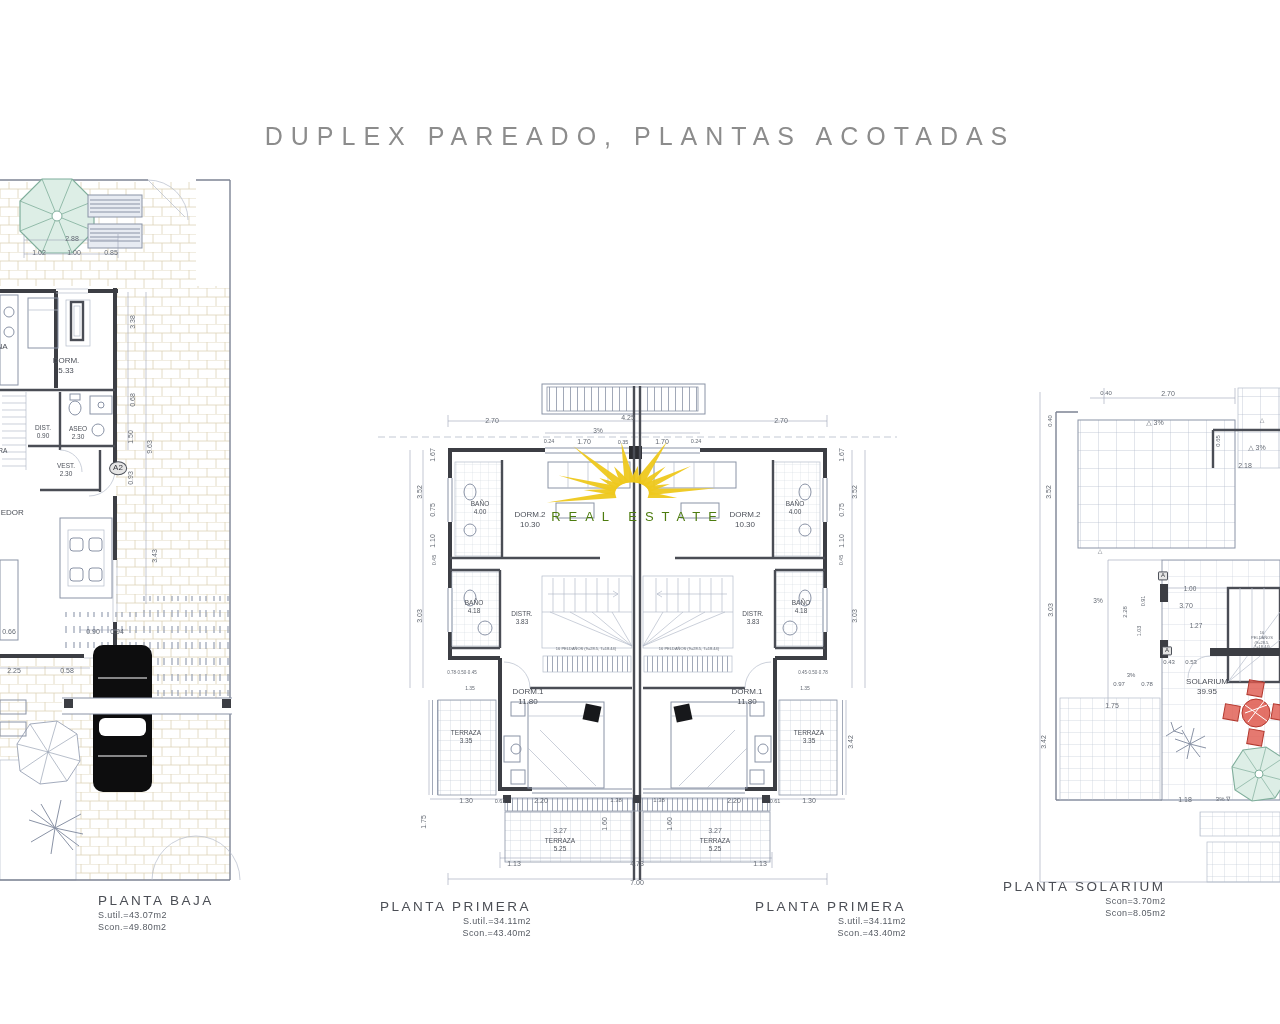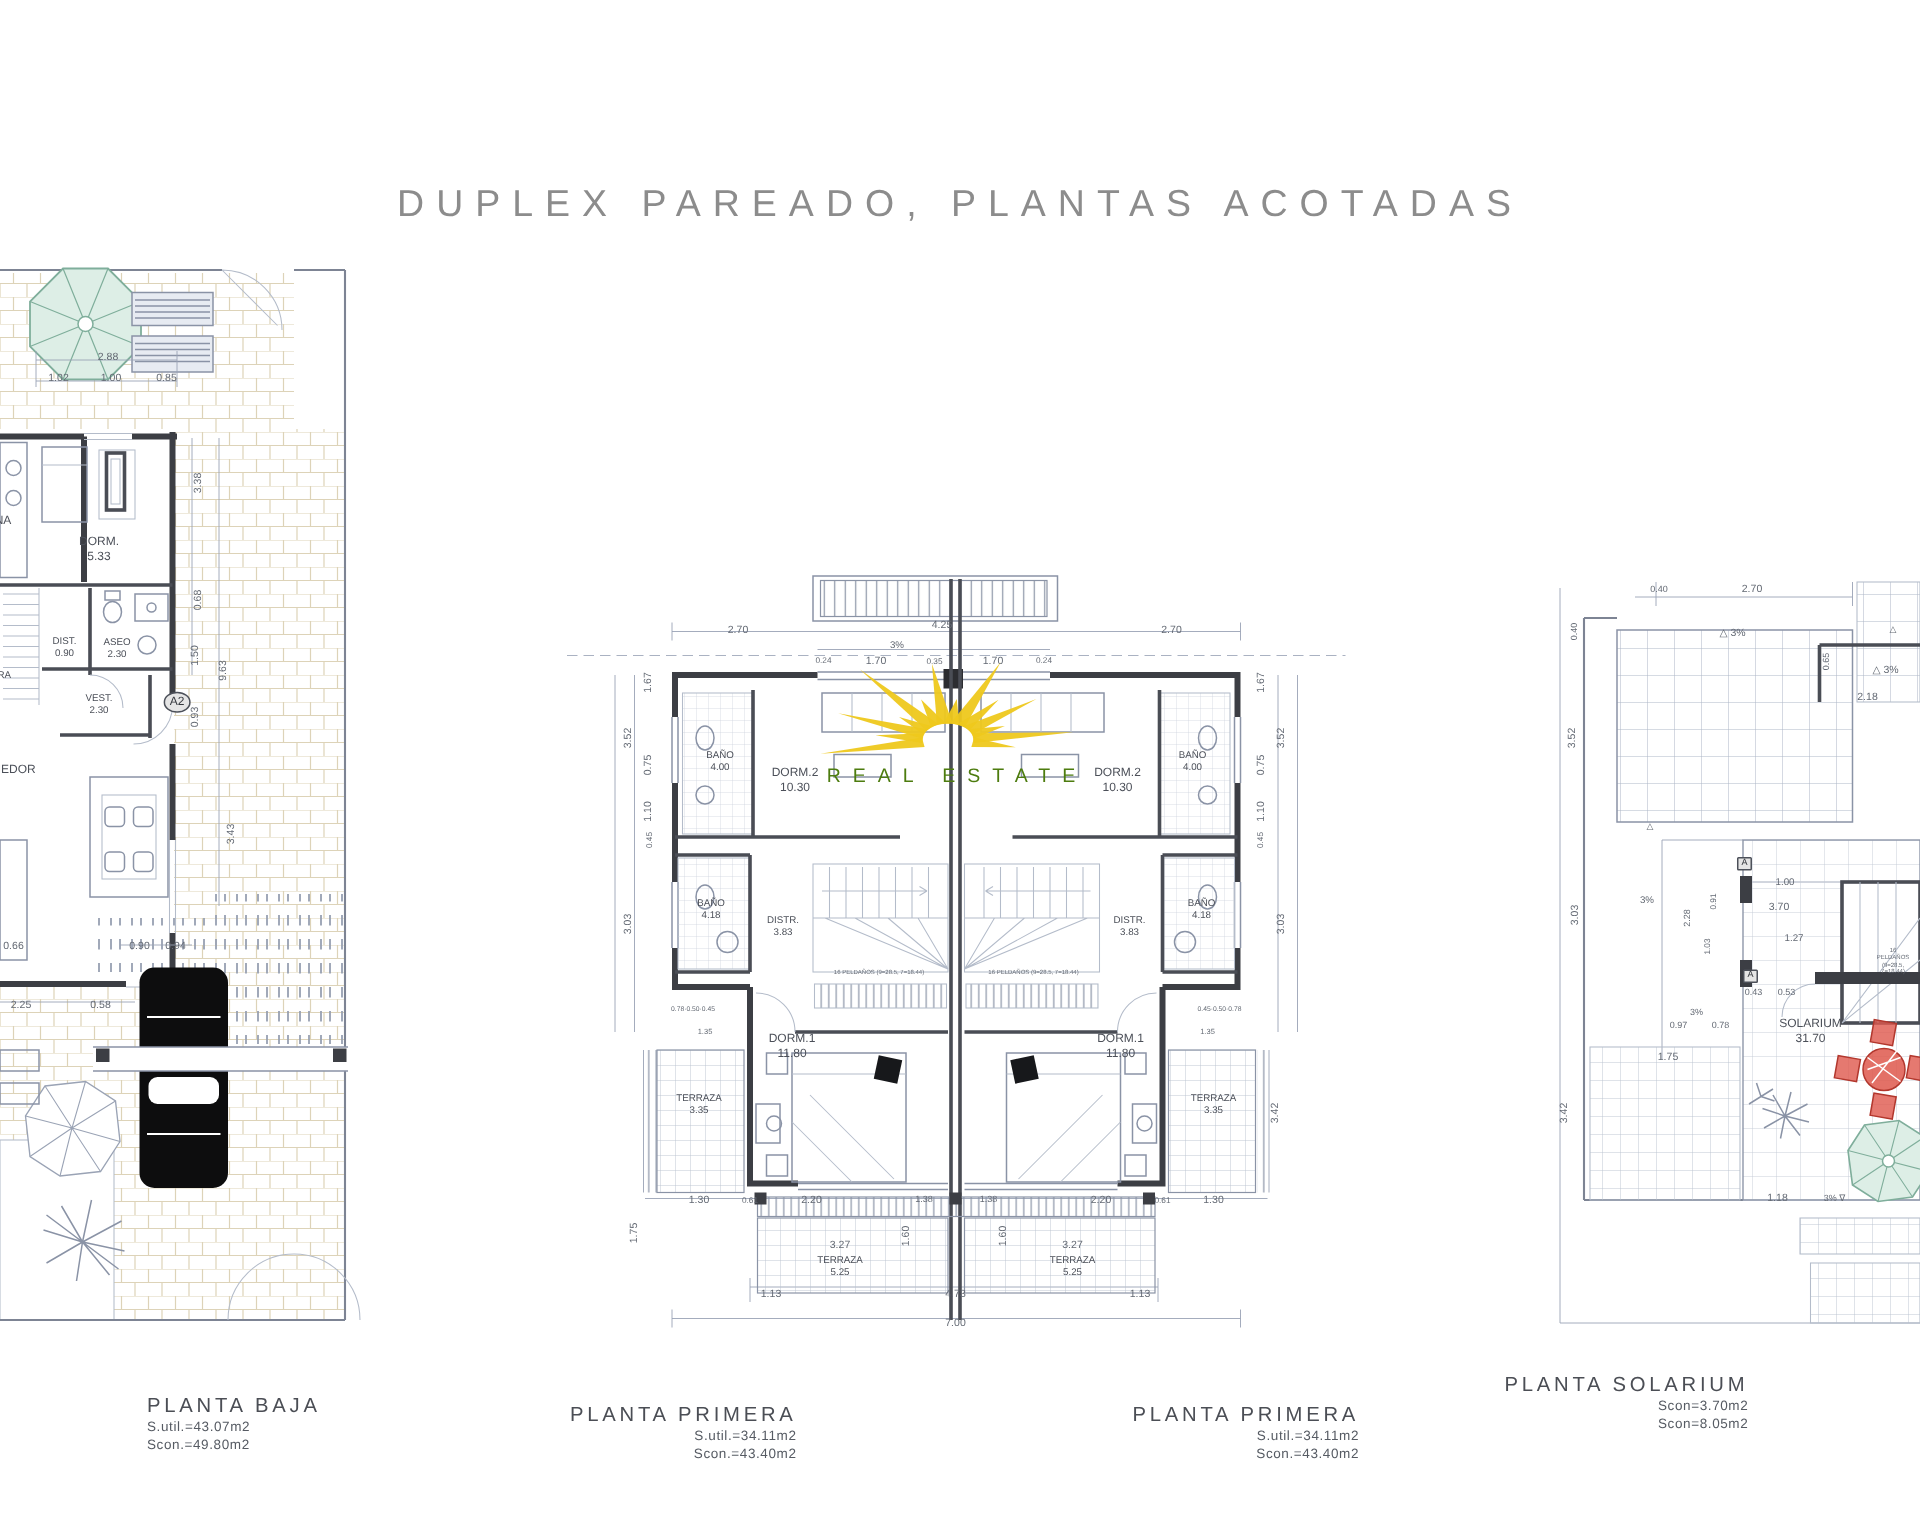--- a/index.html
+++ b/index.html
@@ -23,21 +23,21 @@
   
   .lbl{
     position:absolute;transform:translate(-50%,-50%);
     font-size:7px;color:#646a74;white-space:pre-line;text-align:center;line-height:1.2;
     pointer-events:none;
   }
   .lbl.v{transform:translate(-50%,-50%) rotate(-90deg);}
   .lbl.room{font-size:8px;color:#4c5059;}
   .lbl.badge{border:1px solid #4c5059;border-radius:50%;padding:1px 3px;background:#e5e5e5;font-size:8px;color:#34373d;}
   .lbl.sq{border-radius:1px;font-size:6px;padding:0 2px;}
-  .plan-name{position:absolute;color:#4b4e55;margin-top:36px;}
+  .plan-name{position:absolute;color:#4b4e55;}
   .pn-title{font-size:13.5px;letter-spacing:2.5px;white-space:nowrap;color:#4b4e55;}
   .pn-val{font-size:9px;color:#565b63;margin-top:2px;letter-spacing:0.4px;}
   .vals-right .pn-val{text-align:right;}
   
   #watermark-text{
     position:absolute;left:505px;top:506px;width:266px;text-align:center;pointer-events:none;
   }
   #wm-line1{font-weight:bold;font-size:37px;line-height:38px;white-space:nowrap;}
   .wm-gold{color:#dfbd18;}
   .wm-dark{color:#3d434c;}
@@ -445,21 +445,21 @@
     <span class="lbl" style="left: 1262px; top: 641px; font-size: 4px;">16 PELDAÑOS (9=28.5, 7=18.44)</span>
     <span class="lbl badge sq" style="left: 1163px; top: 576px;">A</span>
     <span class="lbl badge sq" style="left: 1167px; top: 651px;">A</span>
     <span class="lbl" style="left: 1169px; top: 663px; font-size: 6px;">0.43</span>
     <span class="lbl" style="left: 1191px; top: 663px; font-size: 6px;">0.53</span>
     <span class="lbl" style="left: 1131px; top: 676px; font-size: 6px;">3%</span>
     <span class="lbl" style="left: 1119px; top: 685px; font-size: 6px;">0.97</span>
     <span class="lbl" style="left: 1147px; top: 685px; font-size: 6px;">0.78</span>
     <span class="lbl" style="left: 1112px; top: 706px;">1.75</span>
     <span class="lbl room" style="left: 1207px; top: 687px;">SOLARIUM
-31.70</span>
+39.95</span>
     <span class="lbl v" style="left: 1044px; top: 742px;">3.42</span>
     <span class="lbl" style="left: 1185px; top: 800px;">1.18</span>
     <span class="lbl" style="left: 1223px; top: 800px; font-size: 6px;">3% ∇</span>
   </div>
 
 <svg id="sun-svg" style="left:530px;top:415px;" width="215" height="125" viewBox="530 415 215 125">
     <polygon points="616.3891655603786,498.04899949351403 546.9126101397452,502.446460865081 614.5879548185761,491.617223439224" fill="#eec81c" fill-opacity="0.95"></polygon>
     <polygon points="614.820171967993,495.2575544692787 583.6156885202903,490.1202856124535 615.7963348458285,488.7555426960056" fill="#eec81c" fill-opacity="0.95"></polygon>
     <polygon points="614.4848479372409,492.3039962837656 558.8031495381921,475.4932267532788 618.1682869676534,486.1986530002782" fill="#eec81c" fill-opacity="0.95"></polygon>
     <polygon points="615.4072728156718,489.4004175624184 599.318107358176,477.9395554756919 621.5334832198308,484.13016253392794" fill="#eec81c" fill-opacity="0.95"></polygon>

